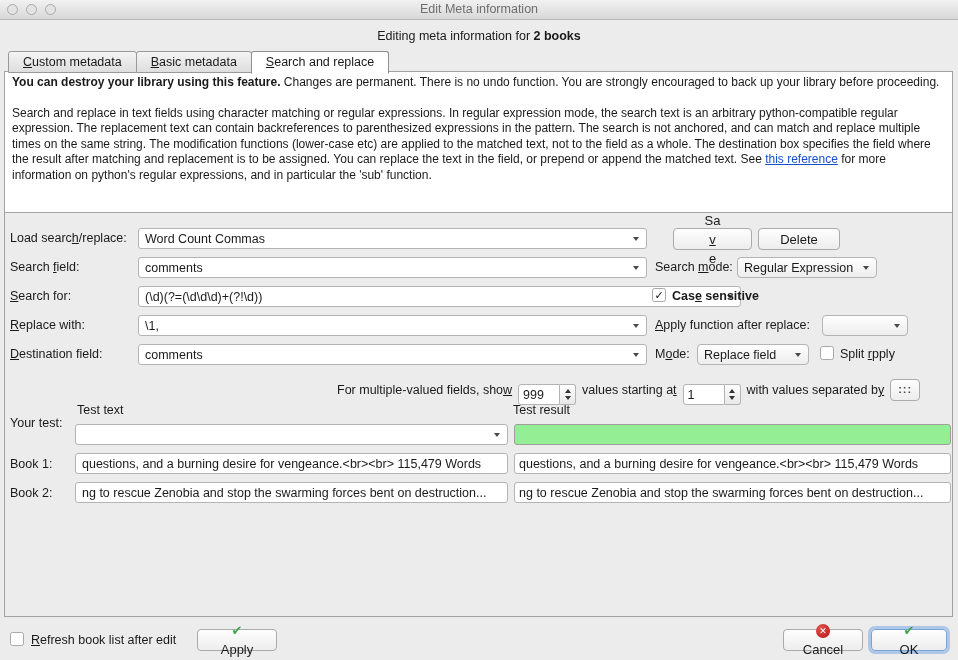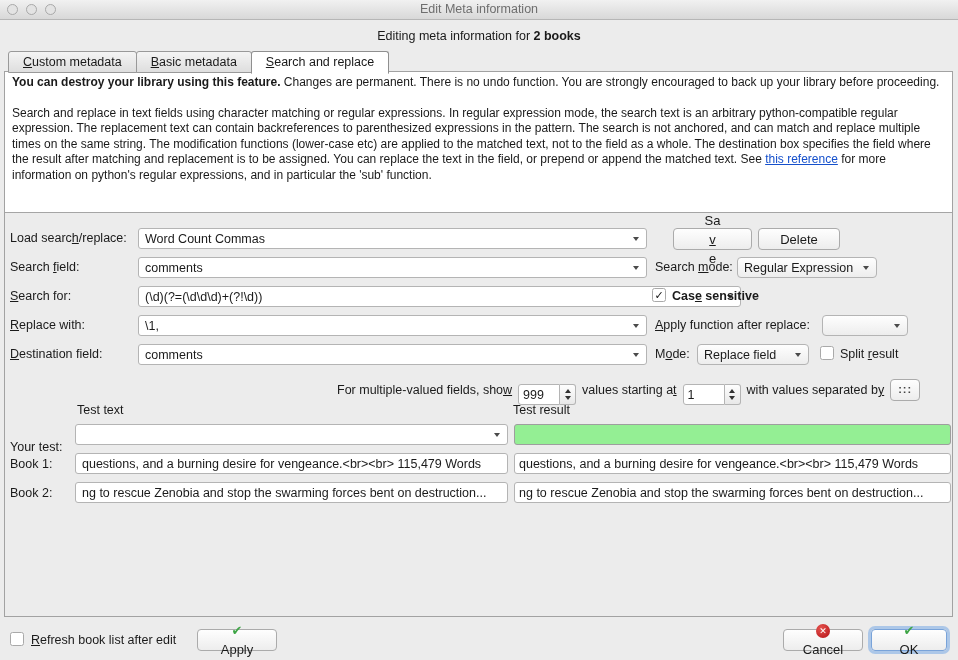--- a/index.html
+++ b/index.html
@@ -171,21 +171,21 @@
 <div class="abs lbl" style="left:10px;top:318px;"><span class="ul">R</span><span>eplace with:</span></div>
 <div class="abs combo" style="left:138px;top:315px;width:509px;"><span>\1,</span><span class="dd-arrow"></span></div>
 <div class="abs lbl" style="left:655px;top:318px;"><span class="ul">A</span><span>pply function after replace:</span></div>
 <div class="abs combo" style="left:822px;top:315px;width:86px;border-radius:4px;background:linear-gradient(#fefefe,#ededed);"><span></span><span class="dd-arrow"></span></div>
 
 <div class="abs lbl" style="left:10px;top:347px;"><span class="ul">D</span><span>estination field:</span></div>
 <div class="abs combo" style="left:138px;top:344px;width:509px;"><span>comments</span><span class="dd-arrow"></span></div>
 <div class="abs lbl" style="left:655px;top:347px;"><span>M</span><span class="ul">o</span><span>de:</span></div>
 <div class="abs combo" style="left:697px;top:344px;width:112px;border-radius:4px;background:linear-gradient(#fefefe,#ededed);"><span>Replace field</span><span class="dd-arrow"></span></div>
 <div class="abs checkbox" style="left:820px;top:346px;"></div>
-<div class="abs lbl" style="left:840px;top:347px;"><span>Split </span><span class="ul">r</span><span>esult</span></div>
+<div class="abs lbl" style="left:840px;top:347px;"><span>Split </span><span class="ul">r</span><span>pply</span></div>
 
 <div class="abs multi-row" style="left:337px;top:375px;">
   <span class="lbl"><span>For multiple-valued fields, sho</span><span class="ul">w</span></span>
   <span class="spin">
     <span class="spin-box">999</span>
     <span class="spin-arrows">
         <span class="tri-up"></span>
         <span class="tri-down"></span>
       </span>
   </span>
@@ -197,21 +197,21 @@
         <span class="tri-down"></span>
       </span>
   </span>
   <span class="lbl"><span>with values separated b</span><span class="ul">y</span></span>
   <span class="sep-btn">:::</span>
 </div>
 
 <div class="abs lbl" style="left:77px;top:403px;">Test text</div>
 <div class="abs lbl" style="left:513px;top:403px;">Test result</div>
 
-<div class="abs lbl" style="left:10px;top:440px;">Your test:</div>
+<div class="abs lbl" style="left:10px;top:416px;">Your test:</div>
 <div class="abs combo" style="left:75px;top:424px;width:433px;"><span></span><span class="dd-arrow"></span></div>
 <div class="abs green" style="left:514px;top:424px;width:437px;"><span></span></div>
 
 <div class="abs lbl" style="left:10px;top:457px;">Book 1:</div>
 <div class="abs field" style="left:75px;top:453px;width:433px;">questions, and a burning desire for vengeance.&lt;br&gt;&lt;br&gt; 115,479 Words</div>
 <div class="abs result-field" style="left:514px;top:453px;width:437px;">questions, and a burning desire for vengeance.&lt;br&gt;&lt;br&gt; 115,479 Words</div>
 
 <div class="abs lbl" style="left:10px;top:486px;">Book 2:</div>
 <div class="abs field" style="left:75px;top:482px;width:433px;">ng to rescue Zenobia and stop the swarming forces bent on destruction...</div>
 <div class="abs result-field" style="left:514px;top:482px;width:437px;">ng to rescue Zenobia and stop the swarming forces bent on destruction...</div>

